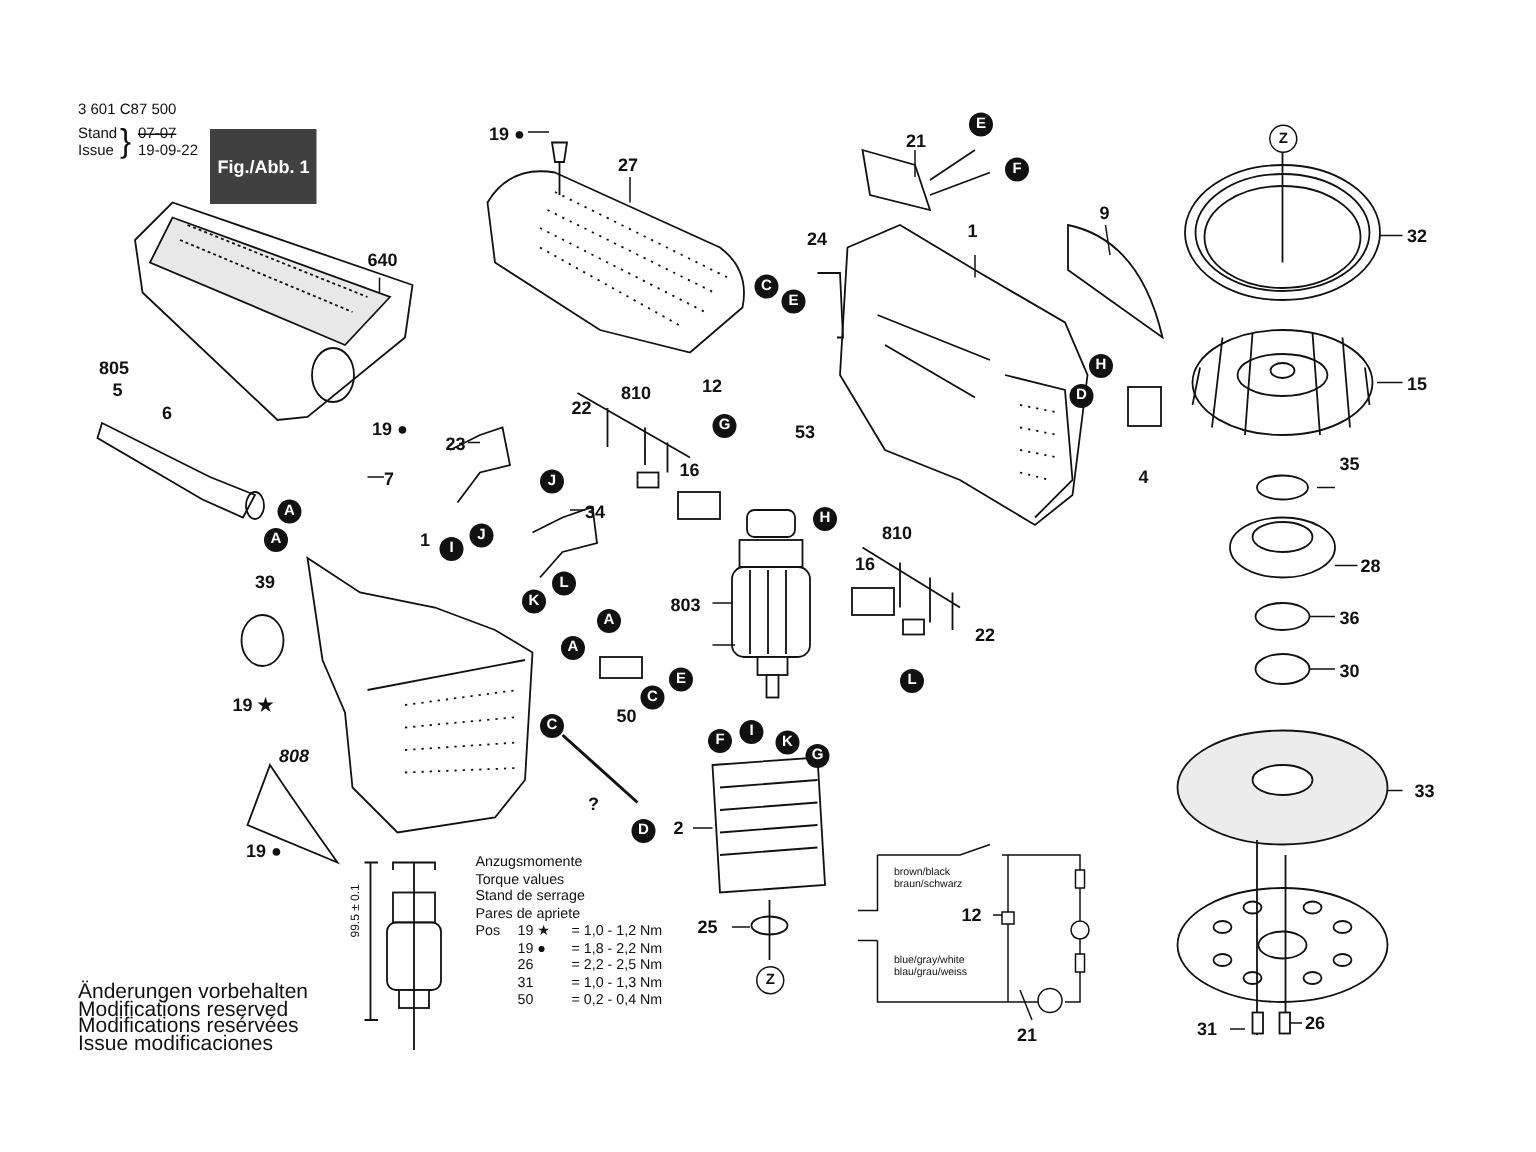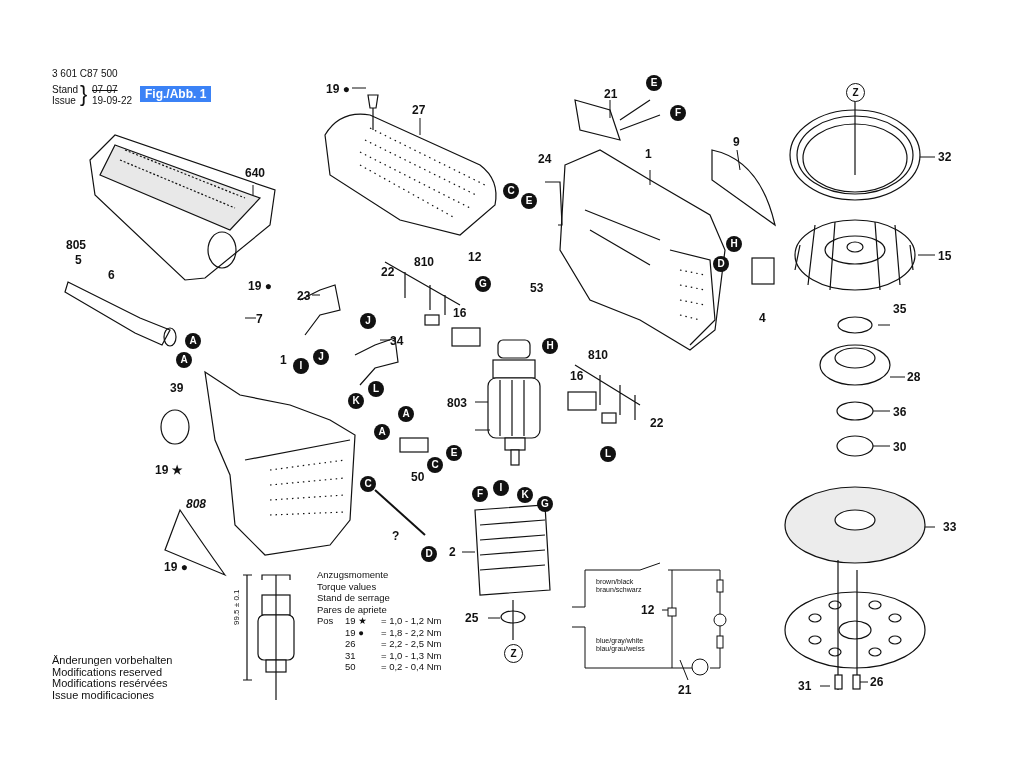--- a/index.html
+++ b/index.html
@@ -1,27 +1,27 @@
 <!DOCTYPE html>
 <html><head>
 <meta charset="utf-8">
 <style>
   html,body{margin:0;padding:0;background:#fff;}
   body{width:1024px;height:768px;position:relative;overflow:hidden;font-family:"Liberation Sans",sans-serif;color:#111;}
   #stage{position:absolute;left:0;top:0;width:1024px;height:768px;}
   .hdr{position:absolute;font-size:10px;line-height:12px;}
-  .figbox{position:absolute;left:140px;top:86px;background:#3b82f6;color:#fff;font-weight:bold;font-size:12px;padding:1px 5px;line-height:14px;}
+  .figbox{position:absolute;left:140px;top:86px;background:#404040;color:#fff;font-weight:bold;font-size:12px;padding:18px 5px;line-height:14px;}
   .lbl{position:absolute;font-weight:bold;font-size:12px;line-height:12px;white-space:nowrap;}
   .callout{position:absolute;width:16px;height:16px;border-radius:50%;background:#111;color:#fff;font-weight:bold;font-size:10px;line-height:16px;text-align:center;}
   .zcircle{position:absolute;width:17px;height:17px;border-radius:50%;border:1.3px solid #111;background:#fff;color:#111;font-weight:bold;font-size:10px;line-height:17px;text-align:center;}
   .torque{position:absolute;left:317px;top:569px;font-size:9.5px;line-height:11.5px;}
   .torque .row{display:flex;}
   .torque .pos{width:28px;}
   .torque .num{width:36px;}
-  .mods{position:absolute;left:52px;top:655px;font-size:11px;line-height:11.5px;}
+  .mods{position:absolute;left:52px;top:655px;font-size:14px;line-height:11.5px;}
   .wire{position:absolute;font-size:7px;line-height:8px;}
   .dim{position:absolute;left:232px;top:625px;font-size:8px;transform:rotate(-90deg);transform-origin:left top;white-space:nowrap;}
 </style>
 </head>
 <body>
 
 <div id="stage">
 
   <div class="hdr" style="left:52px;top:68px;">3 601 C87 500</div>
   <div class="hdr" style="left:52px;top:84px;">Stand</div>

